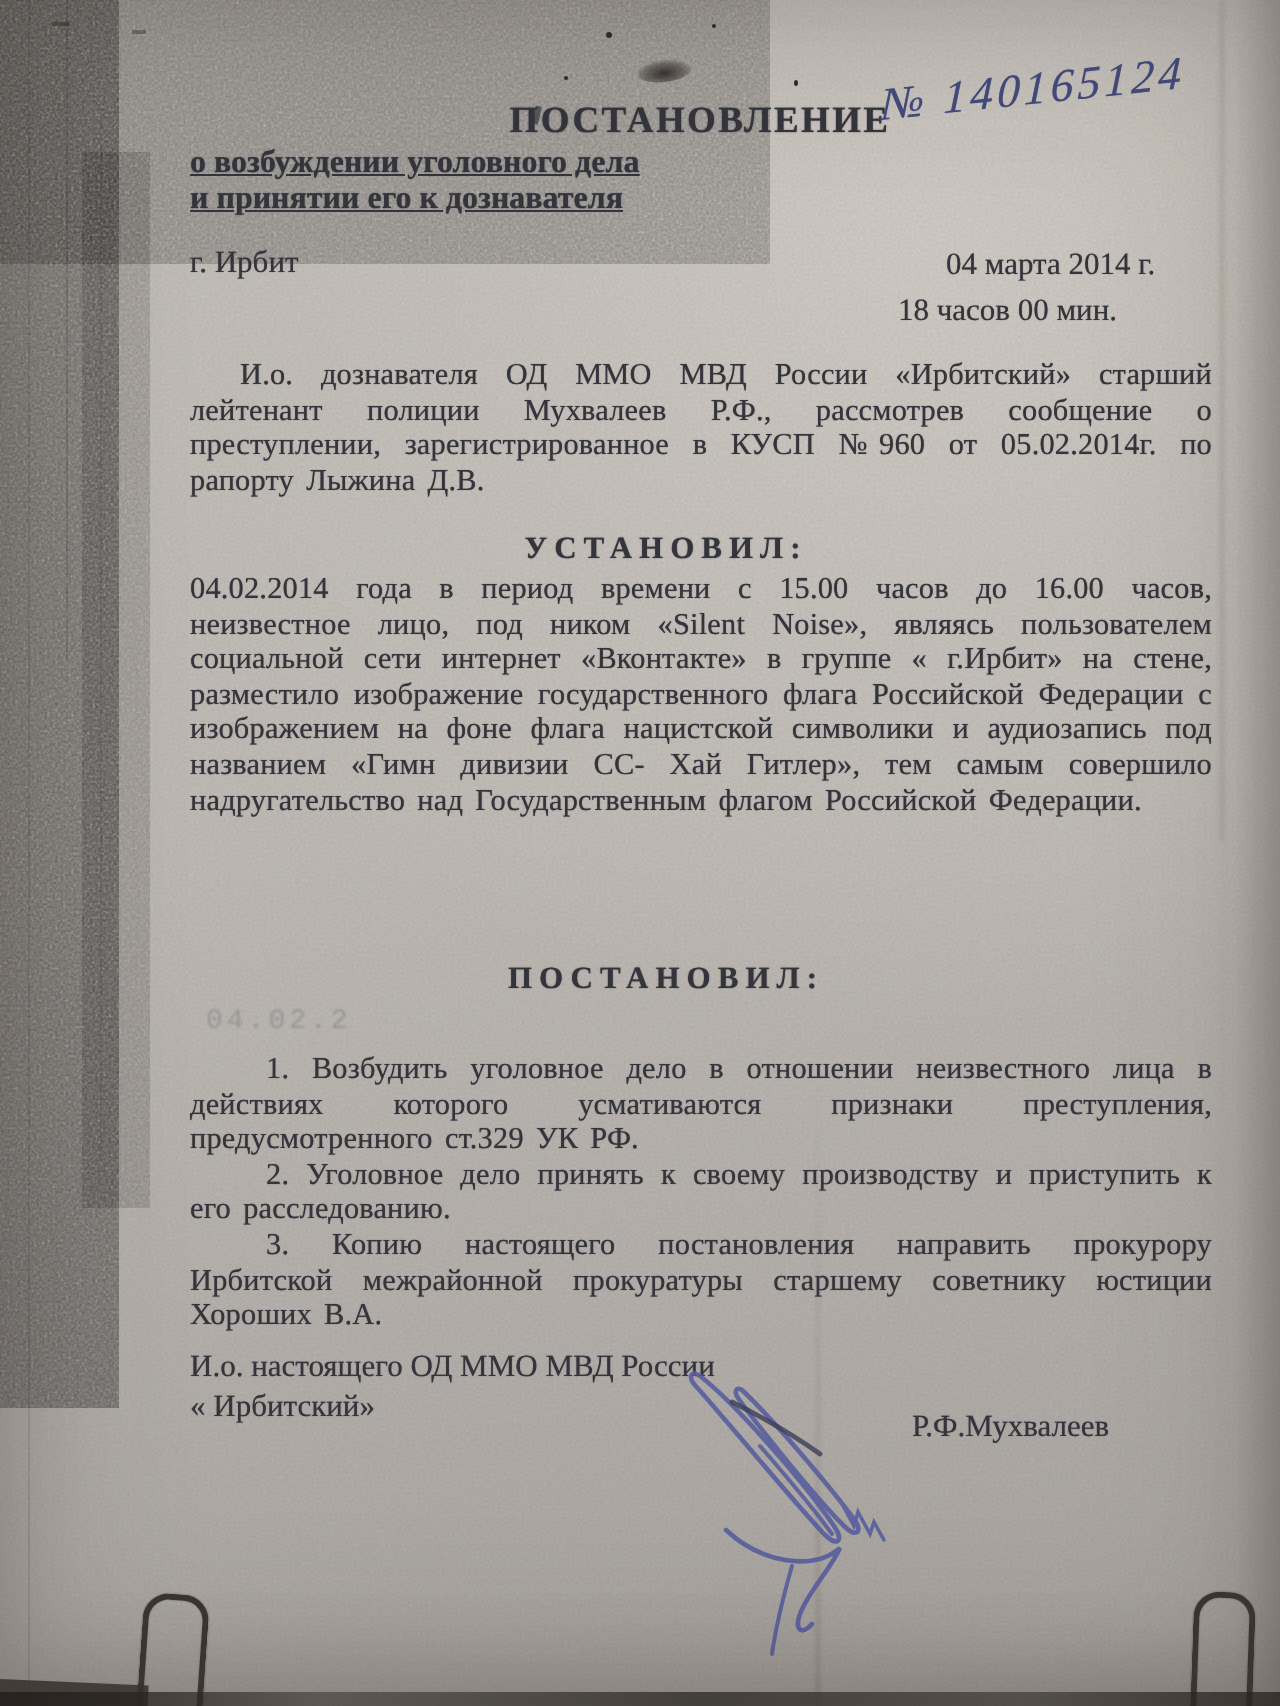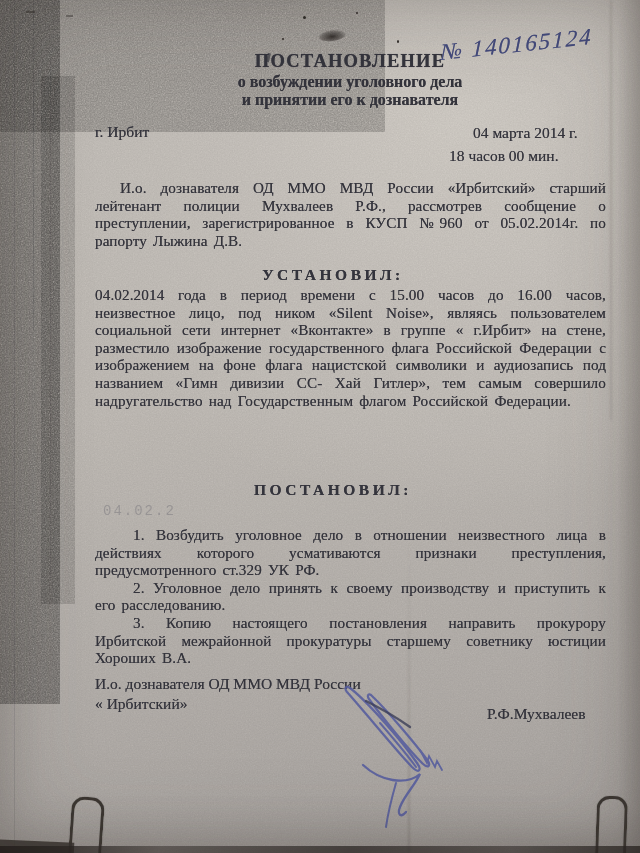--- a/index.html
+++ b/index.html
@@ -14,22 +14,22 @@
   .vignette{position:absolute;inset:0;pointer-events:none;
     box-shadow:inset 0 0 90px rgba(60,55,52,.28), inset 0 -18px 40px rgba(60,55,50,.18);}
   .txt{position:absolute;}
   .para{text-align:justify;line-height:17.6px;font-size:15.2px;word-spacing:2.2px;letter-spacing:.1px;
     text-shadow:0 0 .5px rgba(45,45,55,.75);}
   .heading{font-weight:bold;letter-spacing:3.5px;font-size:15.5px;text-align:center;
     text-shadow:0 0 .6px rgba(45,45,55,.8);}
   .line{font-size:15.5px;line-height:18px;text-shadow:0 0 .5px rgba(45,45,55,.7);white-space:nowrap;}
   .title{font-weight:bold;font-size:18.5px;letter-spacing:1.2px;text-align:center;
     text-shadow:0 0 .7px rgba(40,40,50,.85);}
-  .subtitle{font-weight:bold;font-size:16px;line-height:18.5px;text-align:center;
-    text-shadow:0 0 .6px rgba(40,40,50,.8);}
+  .subtitle{font-weight:bold;font-size:16px;line-height:18.5px;
+    text-shadow:0 0 .6px rgba(40,40,50,.8);text-decoration:underline;}
   .hand{font-style:italic;font-size:23px;letter-spacing:2px;color:#434a7c;
     transform:rotate(-6deg) skewX(-8deg);transform-origin:left bottom;white-space:nowrap;
     text-shadow:0 0 .4px rgba(67,74,124,.6);}
   .ghost{opacity:.28;filter:blur(.4px);font-size:14px;color:#4a4a58;letter-spacing:2px;white-space:nowrap;font-family:Liberation Mono, monospace;}
   .speck{position:absolute;background:#2f2b28;border-radius:50%;}
   .smudge{position:absolute;left:318px;top:30px;width:28px;height:11px;border-radius:50%;
     background:radial-gradient(ellipse at 50% 60%, rgba(35,30,28,.85) 0%, rgba(35,30,28,.35) 55%, rgba(35,30,28,0) 75%);
     transform:rotate(-6deg);}
   .titlemark{position:absolute;left:267px;top:53px;width:3px;height:9px;background:#3a3a42;opacity:.7;transform:rotate(12deg);}
   .scanline{position:absolute;width:1px;background:rgba(30,30,36,.16);}
@@ -91,23 +91,23 @@
 
 
   <div class="txt heading" style="left:78px;top:481px;width:510px">ПОСТАНОВИЛ:</div>
   <div class="txt ghost" style="left:103px;top:503px">04.02.2</div>
   <div class="txt" style="left:95px;top:526px;width:511px">
     <div class="para" style="text-indent:38px">1. Возбудить  уголовное  дело в отношении неизвестного лица в действиях  которого  усмативаются  признаки  преступления, предусмотренного  ст.329 УК РФ.</div>
     <div class="para" style="text-indent:38px">2. Уголовное дело принять к своему производству и приступить к его расследованию.</div>
     <div class="para" style="text-indent:38px">3.  Копию  настоящего  постановления  направить  прокурору Ирбитской  межрайонной прокуратуры старшему советнику юстиции Хороших В.А.</div>
   </div>
 
-  <div class="txt line" style="left:95px;top:675px">И.о. дознавателя ОД ММО МВД России</div>
+  <div class="txt line" style="left:95px;top:675px">И.о. настоящего ОД ММО МВД России</div>
   <div class="txt line" style="left:95px;top:695px">« Ирбитский»</div>
-  <div class="txt line" style="left:487px;top:705px">Р.Ф.Мухвалеев</div>
+  <div class="txt line" style="left:456px;top:705px">Р.Ф.Мухвалеев</div>
 
   <svg class="sig" width="180" height="198" viewBox="0 0 180 198">
     <g fill="none" stroke="#565d9e" stroke-width="2.3" stroke-linecap="round" opacity="0.88">
       <path d="M 50,33 C 68,47 102,86 117,108 C 122,115 119,119 112,112 C 96,95 64,56 47,37 C 44,33 46,30 50,33 Z"></path>
       <path d="M 71,40 C 88,56 118,92 128,106 C 131,111 128,114 122,108 C 108,94 82,62 69,44 C 67,41 68,38 71,40 Z"></path>
       <path d="M 80,68 C 93,83 108,101 116,112" stroke-width="2"></path>
       <path d="M 120,95 l 7,13 l 2,-7 l 6,11 l 2,-6 l 5,9" stroke-width="1.8"></path>
       <path d="M 63,110 C 80,126 106,131 120,119 C 115,130 104,141 100,152 C 97,160 101,163 106,157"></path>
       <path d="M 96,128 C 92,142 88,158 86,172" stroke-width="2"></path>
     </g>

